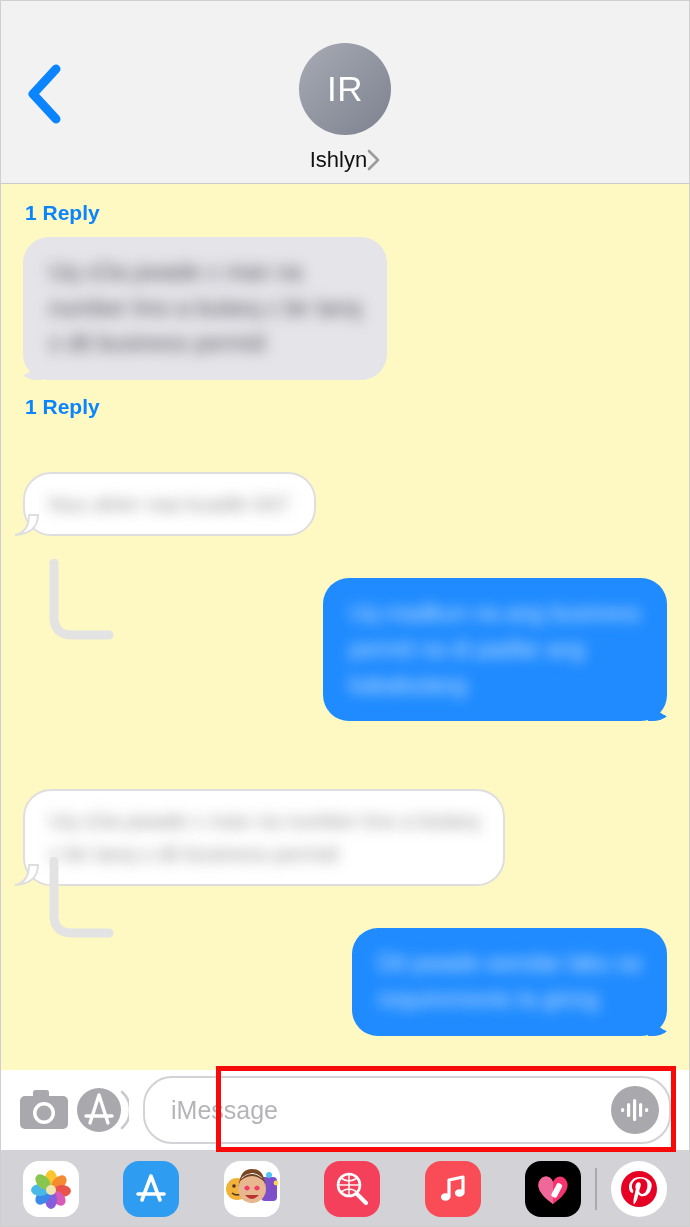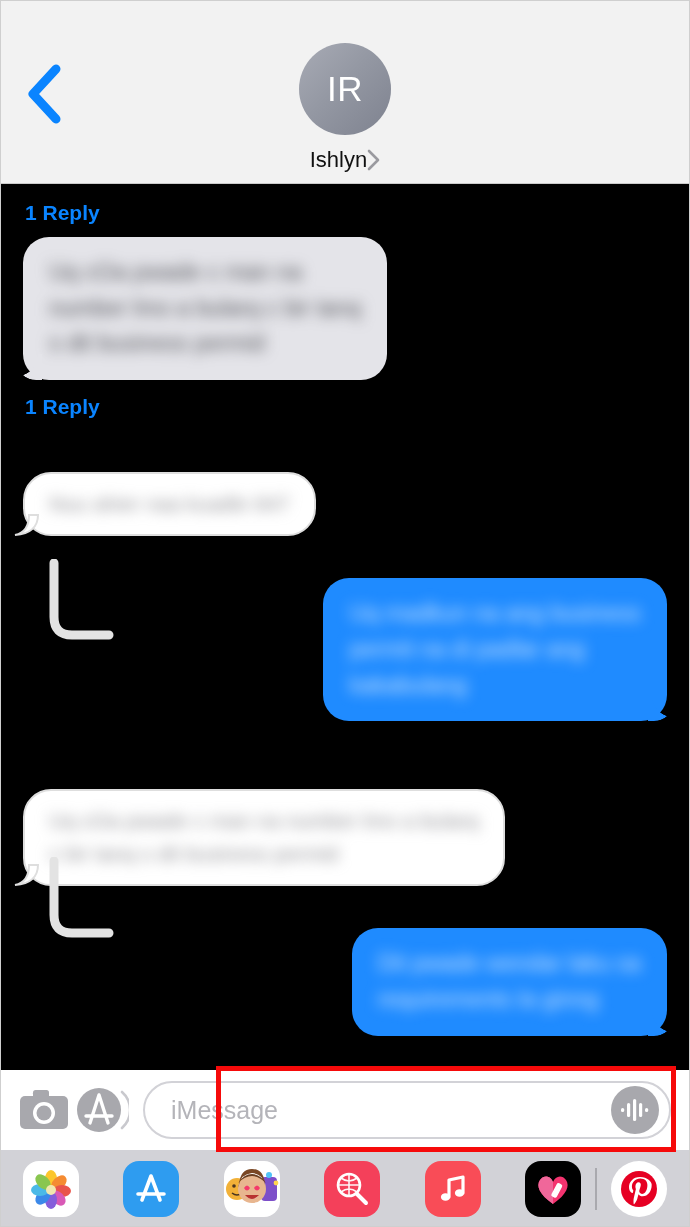--- a/index.html
+++ b/index.html
@@ -73,21 +73,21 @@
   }
   .contact-name {
     font-size: 22px;
     color: #111111;
   }
   .name-chevron { display:block; }
 
   
   .conversation {
     position: relative;
-    background: #000000;
+    background: #fef9c3;
     height: 886px;
     overflow: hidden;
   }
 
   .reply-count {
     color: #0a84ff;
     font-size: 21px;
     font-weight: 700;
     padding-left: 24px;
     cursor: pointer;
@@ -202,21 +202,21 @@
     cursor: pointer;
     flex: none;
   }
   .message-field-wrap {
     position: relative;
     flex: 1;
     margin-left: 12px;
     margin-right: 4px;
   }
   .message-field {
-    height: 58px;
+    height: 68px;
     border: 2px solid #d2d2d7;
     border-radius: 29px;
     display: flex;
     align-items: center;
     padding: 0 10px 0 26px;
     box-sizing: border-box;
     background: #ffffff;
   }
   .message-placeholder {
     flex: 1;

